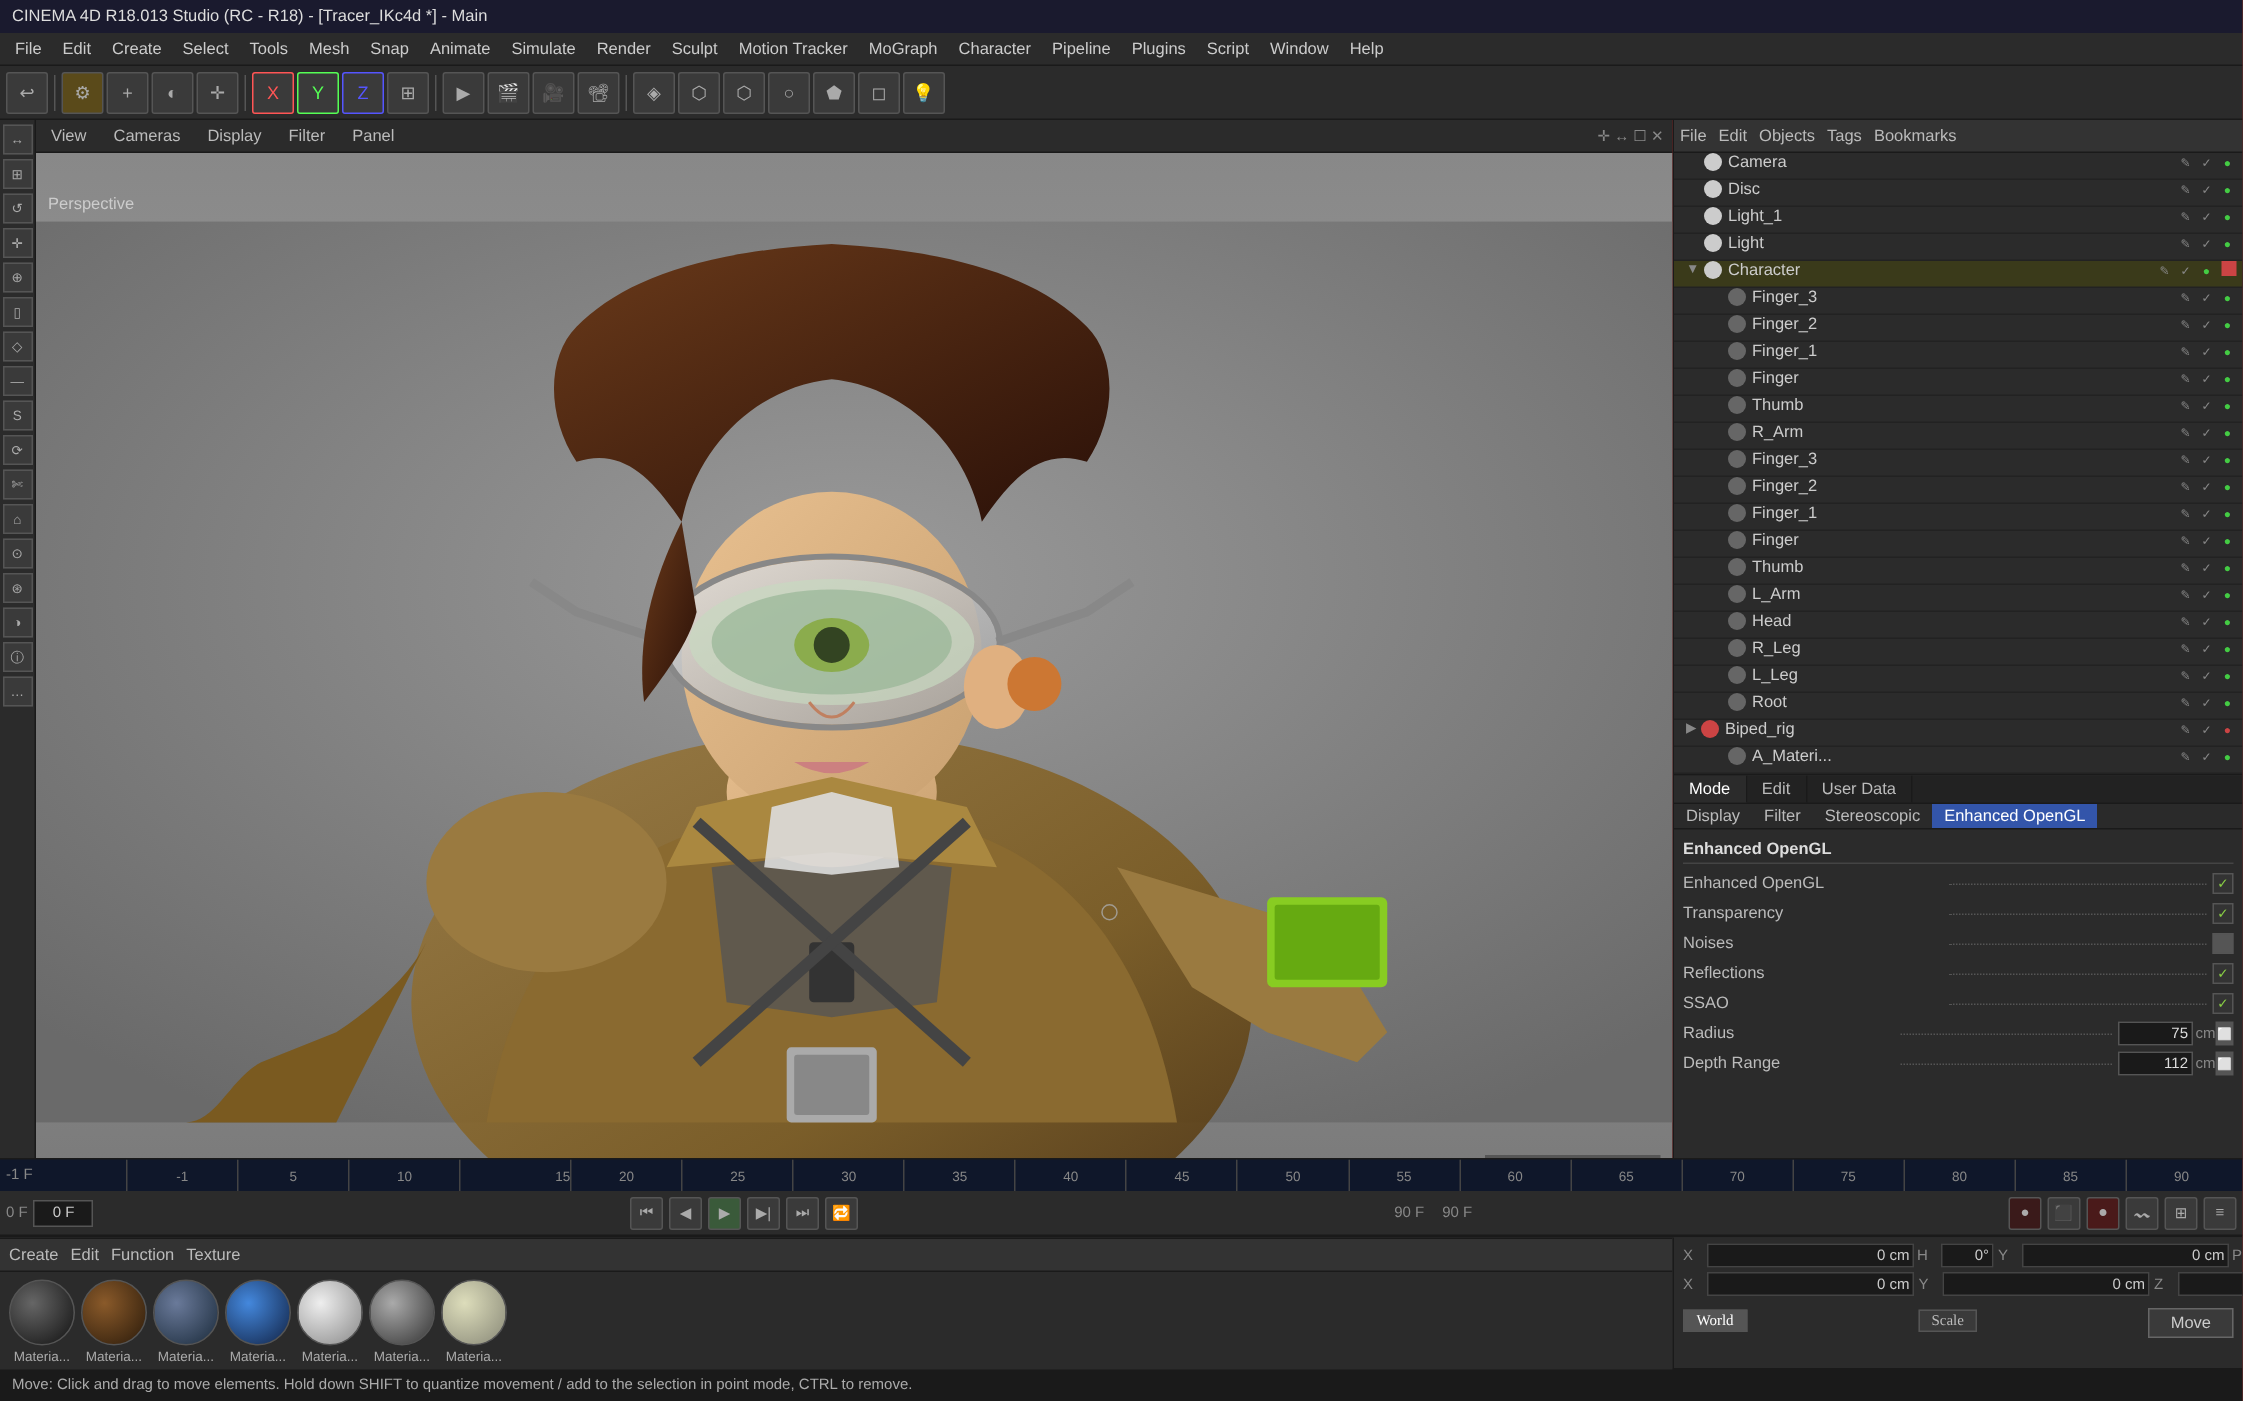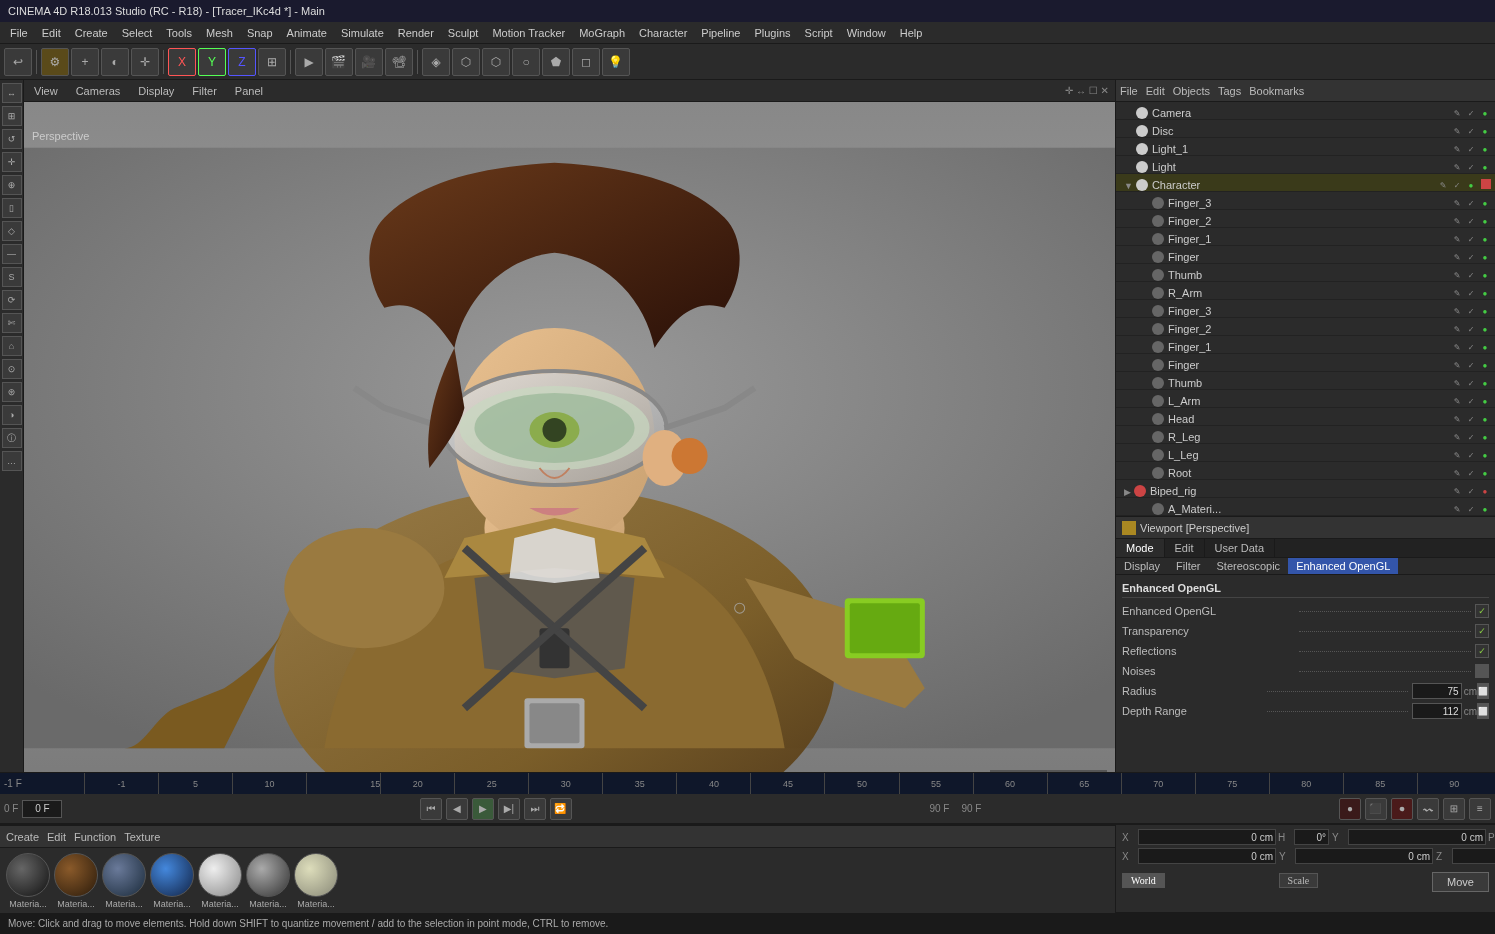--- a/index.html
+++ b/index.html
@@ -162,21 +162,21 @@
       cursor: pointer;
     }
     #obj-list {
       flex: 1;
       overflow-y: auto;
       background: #2b2b2b;
     }
     .obj-row {
       height: 18px;
       display: flex;
-      align-items: flex-end;
+      align-items: flex-start;
       padding-left: 4px;
       border-bottom: 1px solid #222;
       cursor: pointer;
     }
     .obj-indent { display: inline-block; }
     .obj-icon {
       width: 12px;
       height: 12px;
       border-radius: 50%;
       margin-right: 4px;
@@ -946,24 +946,20 @@
             <div class="obj-actions">
               <div class="obj-action-btn" style="color: rgb(136, 136, 136);">✎</div>
               <div class="obj-action-btn" style="color: rgb(136, 136, 136);">✓</div>
               <div class="obj-action-btn" style="color: rgb(68, 204, 68);">●</div>
             </div>
           </div>
         </div>
     </div>
 
     <div id="viewport-settings">
-      <div id="vs-header">
-        <div class="vs-header-icon"></div>
-        <span>Viewport [Perspective]</span>
-      </div>
       <div id="vs-tabs">
         <div class="vs-tab active">Mode</div>
         <div class="vs-tab">Edit</div>
         <div class="vs-tab">User Data</div>
       </div>
       <div id="vs-sub-tabs">
         <div class="vs-sub-tab">Display</div>
         <div class="vs-sub-tab">Filter</div>
         <div class="vs-sub-tab">Stereoscopic</div>
         <div class="vs-sub-tab active">Enhanced OpenGL</div>
@@ -975,28 +971,33 @@
             <span class="vs-label">Enhanced OpenGL</span>
             <div class="dots-separator"></div>
             <div class="vs-check checked"></div>
           </div>
           <div class="vs-row">
             <span class="vs-label">Transparency</span>
             <div class="dots-separator"></div>
             <div class="vs-check checked"></div>
           </div>
           <div class="vs-row">
+            <span class="vs-label">Noises</span>
+            <div class="dots-separator"></div>
+            <div class="vs-check-gray"></div>
+          </div>
+          <div class="vs-row">
             <span class="vs-label">Reflections</span>
             <div class="dots-separator"></div>
             <div class="vs-check checked"></div>
           </div>
           <div class="vs-row">
-            <span class="vs-label">Noises</span>
+            <span class="vs-label">SSAO</span>
             <div class="dots-separator"></div>
-            <div class="vs-check-gray"></div>
+            <div class="vs-check checked"></div>
           </div>
           <div class="vs-row">
             <span class="vs-label">Radius</span>
             <div class="dots-separator"></div>
             <input type="text" class="vs-input" value="75" style="">
             <span class="vs-input-unit">cm</span>
             <button class="vs-slider-btn">⬜</button>
           </div>
           <div class="vs-row">
             <span class="vs-label">Depth Range</span>

